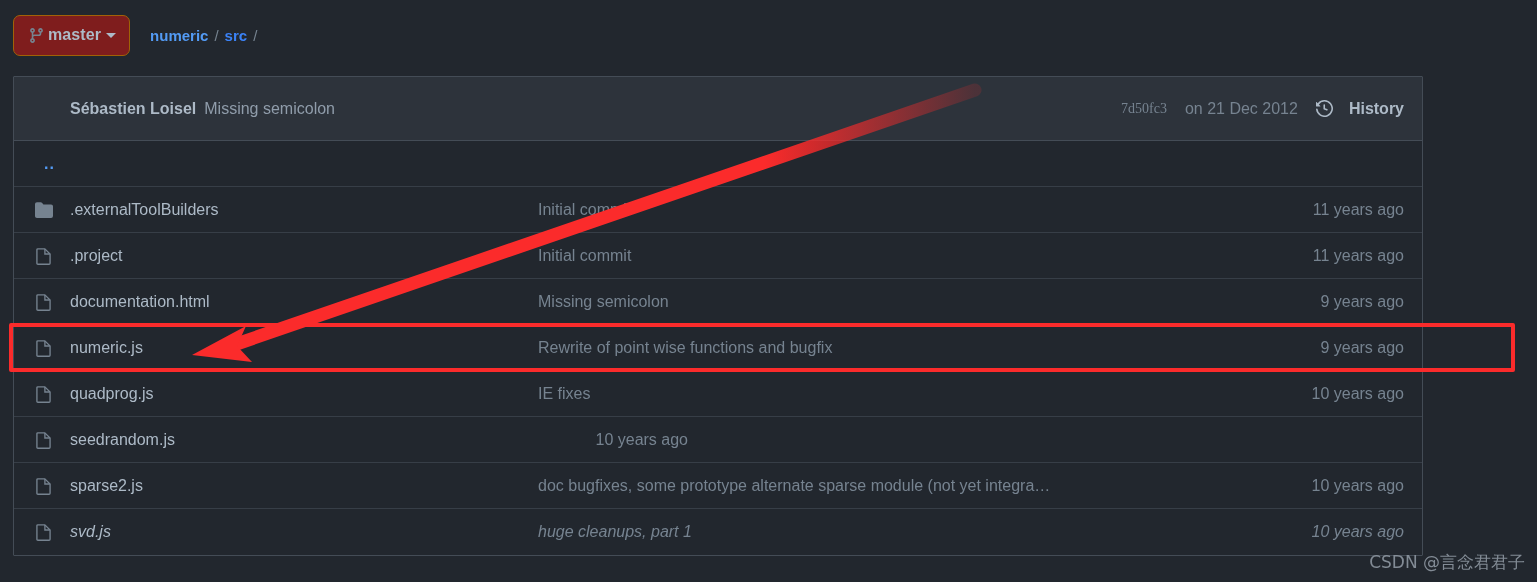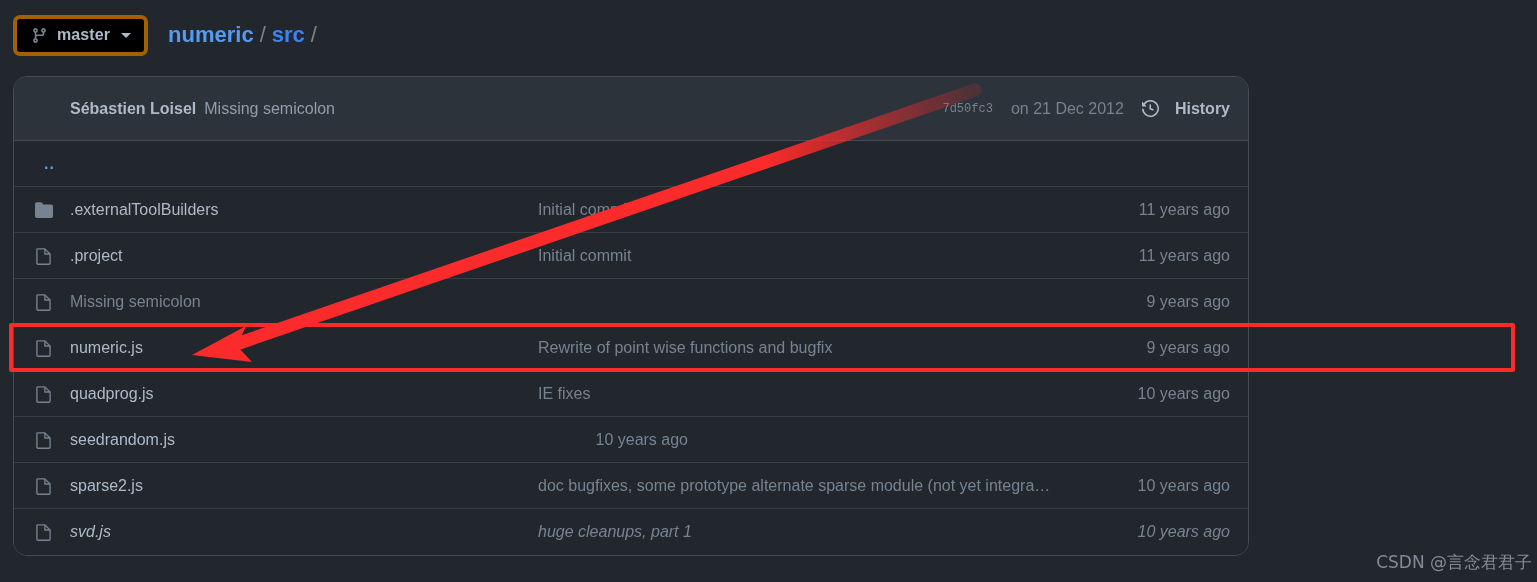--- a/index.html
+++ b/index.html
@@ -28,23 +28,23 @@
     height: 70px;
     display: flex;
     align-items: center;
     box-sizing: border-box;
     padding: 0 25px 0 13px;
   }
 
   .branch-btn {
     display: flex;
     align-items: center;
-    gap: 9px;
-    background: #000000;
-    border: 4px solid #a16207;
+    gap: 3px;
+    background: #7f1d1d;
+    border: 1px solid #a16207;
     border-radius: 7px;
     height: 41px;
     padding: 0 13px 0 14px;
     box-sizing: border-box;
     cursor: pointer;
   }
   .branch-btn .label {
     color: #adbac7;
     font-size: 16px;
     font-weight: 600;
@@ -53,21 +53,21 @@
   .caret {
     width: 0; height: 0;
     border-left: 5px solid transparent;
     border-right: 5px solid transparent;
     border-top: 5px solid #adbac7;
     margin-left: 2px;
   }
 
   .breadcrumb {
     margin-left: 20px;
-    font-size: 22px;
+    font-size: 15px;
     font-weight: 600;
     color: #adbac7;
     display: flex;
     align-items: baseline;
     gap: 0;
     white-space: nowrap;
   }
   .breadcrumb .repo {
     color: #539bf5;
     cursor: pointer;
@@ -118,23 +118,23 @@
     width: 4px; height: 4px;
     border-radius: 50%;
     background: #adbac7;
   }
 
   
   .filebox {
     position: absolute;
     left: 13px;
     top: 76px;
-    width: 1236px;
+    width: 1410px;
     border: 1px solid #444c56;
-    border-radius: 14px;
+    border-radius: 1px;
     box-sizing: border-box;
     overflow: hidden;
     background: #22272e;
   }
 
   .commit-bar {
     display: flex;
     align-items: center;
     height: 64px;
     background: #2d333b;
@@ -155,22 +155,22 @@
     cursor: pointer;
   }
   .commit-right {
     margin-left: auto;
     display: flex;
     align-items: center;
     gap: 18px;
   }
   .commit-sha {
     color: #768390;
-    font-family: Liberation Mono, monospace;
-    font-size: 12px;
+    font-family: Liberation Serif, serif;
+    font-size: 14px;
     cursor: pointer;
   }
   .commit-date {
     color: #768390;
     font-size: 16px;
   }
   .history-link {
     display: flex;
     align-items: center;
     gap: 16px;
@@ -252,21 +252,21 @@
     pointer-events: none;
   }
   .hl-box {
     position: absolute;
     box-sizing: border-box;
     border: 4px solid #fb2b2b;
     border-radius: 2px;
   }
   .watermark {
     position: absolute;
-    right: 5px;
+    right: 12px;
     bottom: 8px;
     color: #8b949e;
     font-size: 17px;
     font-family: "DejaVu Sans", sans-serif;
     white-space: nowrap;
     opacity: .92;
   }
 </style>
 </head>
 <body>
@@ -339,20 +339,21 @@
           <div class="cell-msg">Initial commit</div>
           <div class="cell-time">11 years ago</div>
         </div>
         <div class="row">
           <div class="cell-icon">
             <svg width="18" height="18" viewBox="0 0 16 16" fill="none" stroke="#768390" stroke-width="1.2">
               <path d="M2.6 1.6h6.1l4.7 4.7v8.1a.9.9 0 0 1-.9.9H2.6a.9.9 0 0 1-.9-.9V2.5a.9.9 0 0 1 .9-.9Z"></path>
               <path d="M8.8 1.8v4.4h4.4"></path>
             </svg>
           </div>
+          <div class="cell-name">documentation.html</div>
           <div class="cell-msg">Missing semicolon</div>
           <div class="cell-time">9 years ago</div>
         </div>
         <div class="row">
           <div class="cell-icon">
             <svg width="18" height="18" viewBox="0 0 16 16" fill="none" stroke="#768390" stroke-width="1.2">
               <path d="M2.6 1.6h6.1l4.7 4.7v8.1a.9.9 0 0 1-.9.9H2.6a.9.9 0 0 1-.9-.9V2.5a.9.9 0 0 1 .9-.9Z"></path>
               <path d="M8.8 1.8v4.4h4.4"></path>
             </svg>
           </div>

